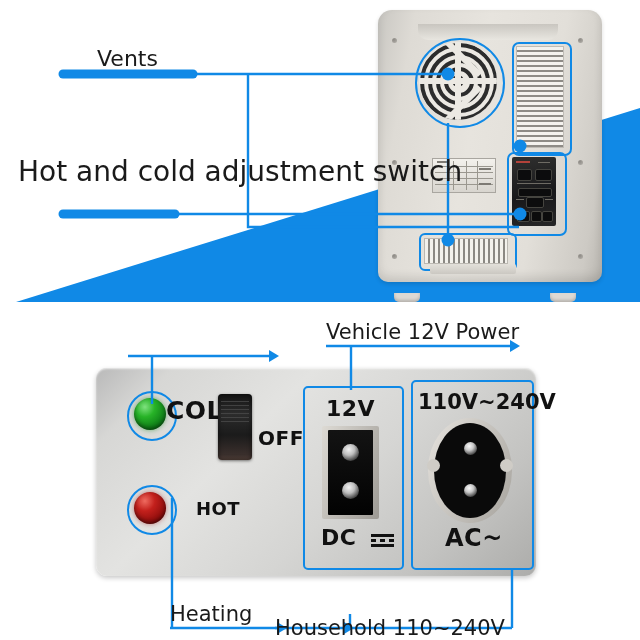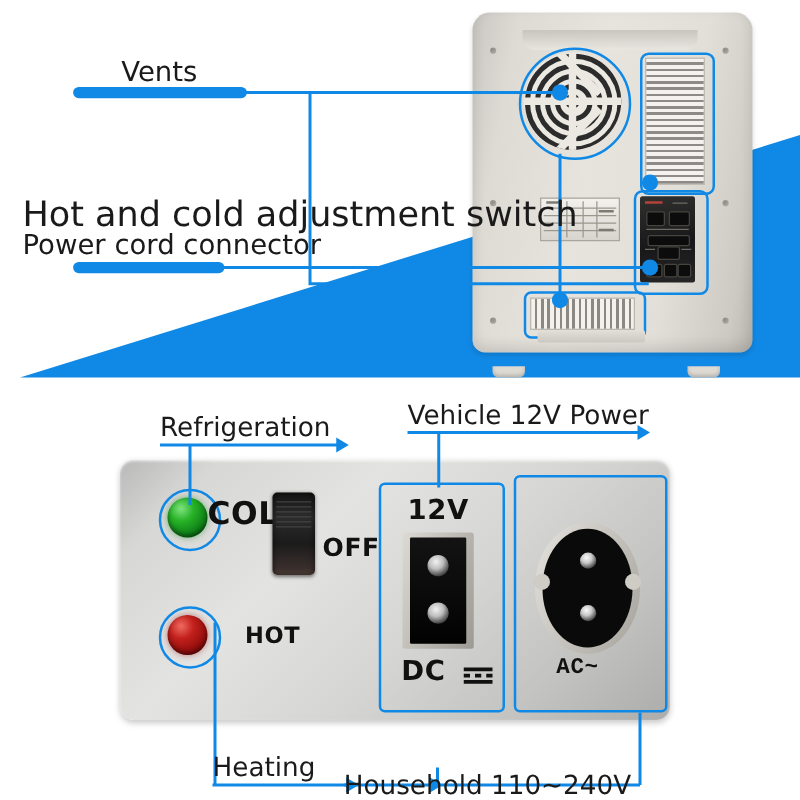--- a/index.html
+++ b/index.html
@@ -111,21 +111,21 @@
 
   
   .grp{position:absolute;border:2px solid #1089e6;border-radius:5px;}
   #grp-dc{left:303px;top:74px;width:97px;height:180px;}
   #grp-ac{left:411px;top:68px;width:119px;height:186px;}
 
   .gtext{position:absolute;color:#111;font-weight:bold;white-space:nowrap;}
   #t-12v{left:326px;top:84px;font-size:22px;letter-spacing:.5px;}
   #t-dc{left:321px;top:213px;font-size:22px;letter-spacing:.5px;}
   #t-110{left:418px;top:78px;font-size:21px;letter-spacing:0;}
-  #t-ac{left:445px;top:212px;font-size:18px;letter-spacing:.5px;font-family:Liberation Mono, monospace;}
+  #t-ac{left:445px;top:212px;font-size:24px;letter-spacing:.5px;}
 
   .dc-sym{position:absolute;left:371px;top:222px;width:23px;height:13px;}
   .dc-sym .bar{position:absolute;left:0;background:#111;height:3px;}
 
   
   .dc-jack{position:absolute;left:322px;top:114px;width:57px;height:93px;
     background:linear-gradient(110deg,#dddad4,#9d9a94);border-radius:2px;padding:3px;box-sizing:border-box;}
   .dc-jack-in{position:absolute;left:6px;top:4px;width:45px;height:85px;
     background:linear-gradient(180deg,#131313,#020202);border-radius:1px;}
   .dc-pin{position:absolute;left:14px;width:17px;height:17px;border-radius:50%;
@@ -239,21 +239,20 @@
       <g fill="#1089e6">
         <circle cx="448" cy="74" r="6.5"></circle>
         <circle cx="520" cy="146" r="6.5"></circle>
         <circle cx="520" cy="214" r="6.5"></circle>
         <circle cx="448" cy="240" r="6.5"></circle>
       </g>
     </svg>
 
     <div class="tlabel" id="lbl-vents">Vents</div>
     <div class="tlabel" id="lbl-hotcold">Hot and cold adjustment switch</div>
-    <div class="tlabel" id="lbl-power">Power cord connector</div>
   </div>
 
   <div id="bot-panel">
 
     <div class="control-plate"></div>
 
     <div class="led green" style="left:134px;top:86px;"></div>
     <div class="led-ring" style="left:127px;top:79px;"></div>
     <div class="plabel" id="p-cold">COLD</div>
 
@@ -282,20 +281,21 @@
     <div class="gtext" id="t-dc">DC</div>
     <div class="dc-sym">
       <div class="bar" style="top:0px;width:23px;"></div>
       <div class="bar" style="top:5px;width:5px;"></div>
       <div class="bar" style="top:5px;width:5px;left:9px;"></div>
       <div class="bar" style="top:5px;width:5px;left:18px;"></div>
       <div class="bar" style="top:10px;width:23px;"></div>
     </div>
 
     <div class="grp" id="grp-ac"></div>
+    <div class="gtext" id="t-110">110V~240V</div>
     <div class="ac-jack">
       <div class="ac-in">
         <div class="ac-pin" style="top:19px;"></div>
         <div class="ac-pin" style="top:61px;"></div>
       </div>
       <div class="ac-waist-l"></div>
       <div class="ac-waist-r"></div>
     </div>
     <div class="gtext" id="t-ac">AC~</div>
 
@@ -312,19 +312,18 @@
         <path d="M512 316 V258"></path>
       </g>
       <g fill="#1089e6">
         <polygon points="269,38 279,44 269,50"></polygon>
         <polygon points="510,28 520,34 510,40"></polygon>
         <polygon points="277,310 287,316 277,322"></polygon>
         <polygon points="344,310 354,316 344,322"></polygon>
       </g>
     </svg>
 
-    <div class="clabel" id="c-refrig">Refrigeration</div>
     <div class="clabel" id="c-vehicle">Vehicle 12V Power</div>
     <div class="clabel" id="c-heating">Heating</div>
     <div class="clabel" id="c-household">Household 110~240V</div>
   </div>
 
 </div>
 
 </body></html>

